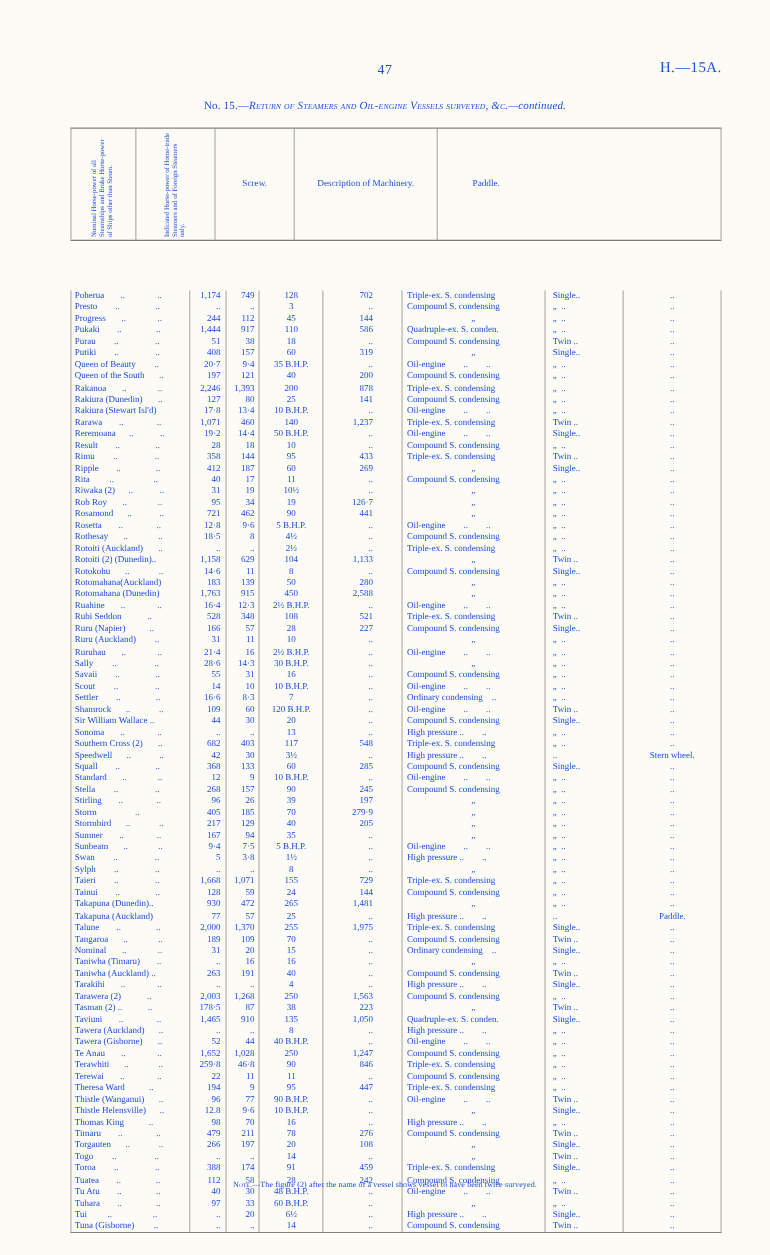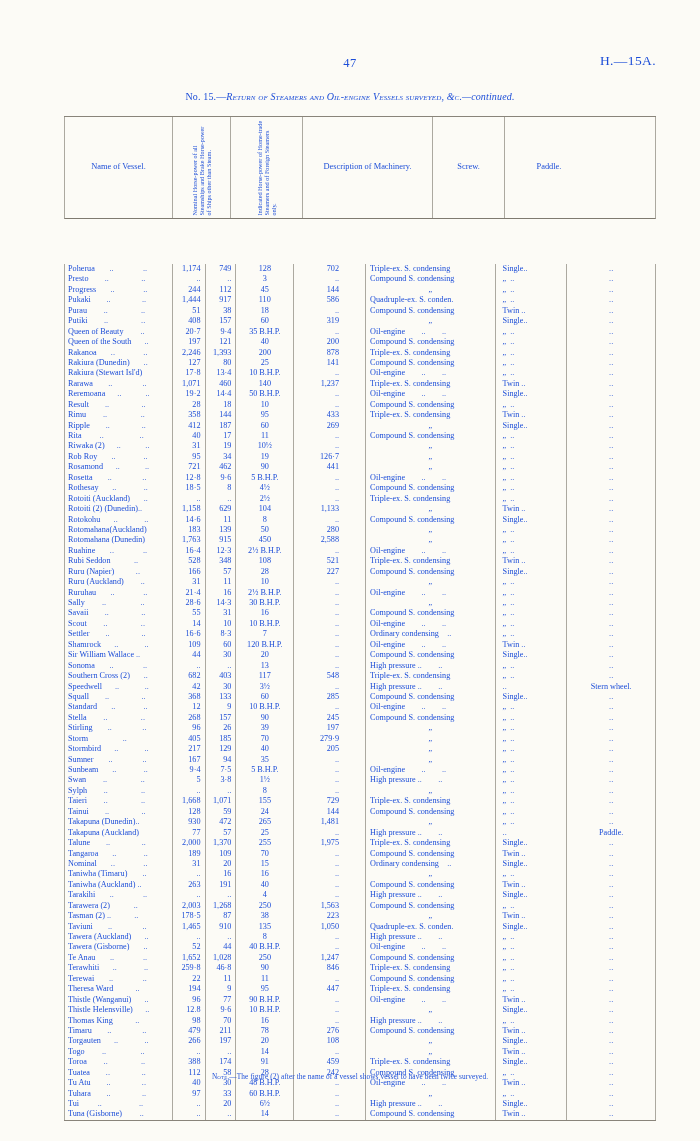--- a/index.html
+++ b/index.html
@@ -67,34 +67,31 @@
 
 <div class="page">
 
   <div class="pgnum">47</div>
   <div class="docref">H.—15A.</div>
 
   <div class="title"><span>No. 15.—</span><span class="sc">Return of Steamers and Oil-engine Vessels surveyed, &amp;c.—</span><span class="it">continued.</span></div>
 
   <div class="tbl">
     <div class="thead">
-      <div class="th c-name th-center">
-          <span>Name of Vessel.</span>
-        </div>
       <div class="th c-n">
           <div class="rotblock">Nominal Horse-power of all Steamships and Brake Horse-power of Ships other than Steam.</div>
         </div>
       <div class="th c-i">
           <div class="rotblock">Indicated Horse-power of Home-trade Steamers and of Foreign Steamers only.</div>
         </div>
+      <div class="th c-s th-center">
+          <span>Screw.</span>
+        </div>
       <div class="th c-m th-center">
           <span>Description of Machinery.</span>
-        </div>
-      <div class="th c-s th-center">
-          <span>Screw.</span>
         </div>
       <div class="th c-p th-center">
           <span>Paddle.</span>
         </div>
     </div>
     <div class="tbody">
         <div class="row">
           <div class="cell c-name"><span class="vname">Poherua</span><span class="ld">..</span><span class="ld">..</span></div>
           <div class="cell c-g">1,174</div>
           <div class="cell c-r">749</div>

